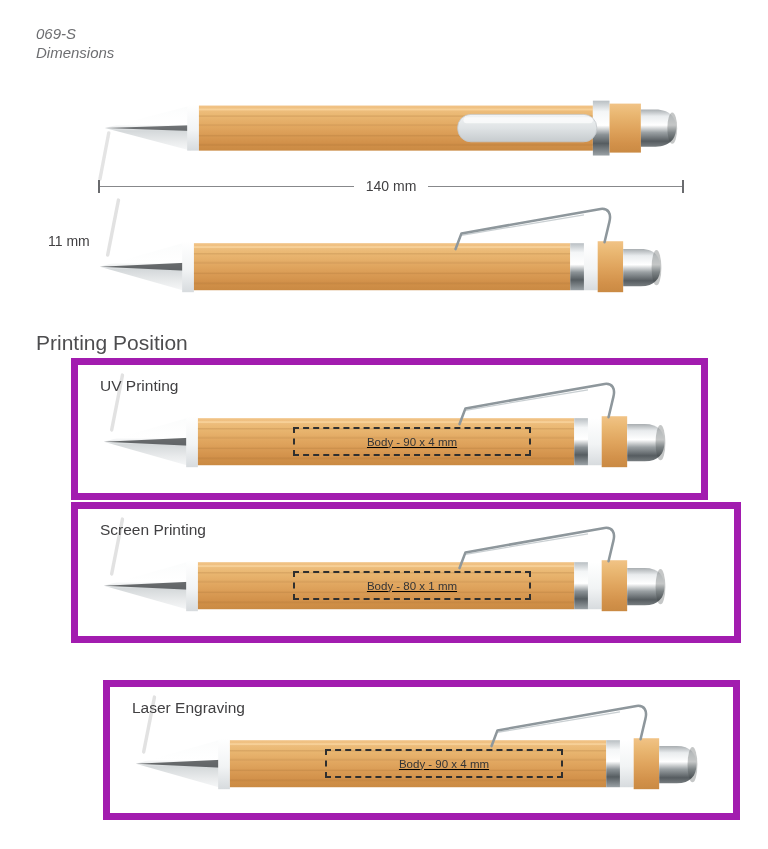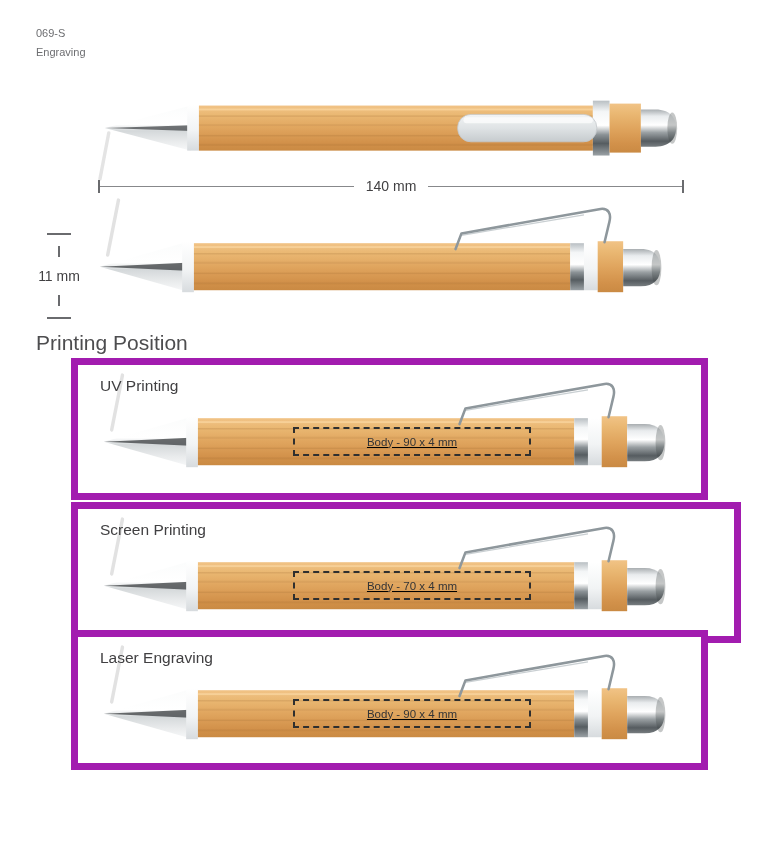--- a/index.html
+++ b/index.html
@@ -1,46 +1,46 @@
 <!DOCTYPE html>
 <html><head>
 <meta charset="utf-8">
 <style>
   html,body{margin:0;padding:0;background:#ffffff;}
   .sheet{
     position:relative;width:768px;height:849px;background:#ffffff;overflow:hidden;
     font-family:"Liberation Sans", sans-serif;
   }
   
-  .header{position:absolute;left:36px;top:24px;color:#6d6e71;font-size:11px;line-height:19px;}
+  .header{position:absolute;left:36px;top:24px;color:#6d6e71;font-size:15px;line-height:19px;font-style:italic;}
   
   .dim-length{position:absolute;left:98px;top:178px;width:586px;display:flex;align-items:center;}
   .tick-v{width:2px;height:13px;background:#6a6b6e;}
   .dim-line{flex:1;height:1px;background:#87888b;}
   .dim-text{padding:0 12px;font-size:14px;color:#414042;white-space:nowrap;}
-  .dim-diameter{position:absolute;left:26px;top:233px;width:66px;display:flex;flex-direction:column;align-items:center;gap:11px;}
+  .dim-diameter{position:absolute;left:26px;top:233px;width:66px;display:flex;flex-direction:row;align-items:flex-end;gap:11px;}
   .tick-h{width:24px;height:2px;background:#6a6b6e;}
   .vline{width:2px;height:11px;background:#6a6b6e;}
   .dia-text{font-size:14px;color:#414042;white-space:nowrap;}
   
   .pen-top{position:absolute;left:97px;top:84px;width:588px;height:98px;}
   .pen-side-dim{position:absolute;left:92px;top:196px;width:588px;height:113px;}
   
   .print-heading{position:absolute;left:36px;top:331px;font-size:21px;color:#4d4d4f;}
   .pbox{position:absolute;left:71px;width:623px;border:7px solid #a21caf;background:#fff;box-sizing:content-box;}
   .pbox .pbox-label{position:absolute;left:22px;top:12px;font-size:15.5px;color:#414042;z-index:3;}
   .pbox .pen-in-box{position:absolute;left:18px;top:6px;width:588px;height:113px;z-index:1;}
   .print-area{
     position:absolute;left:215px;top:62px;width:238px;height:29px;box-sizing:border-box;
     border:2px dashed #2f2f2f;display:flex;align-items:center;justify-content:center;z-index:2;text-decoration:underline;
   }
   .print-area span{font-size:11.5px;color:#333436;}
   #box-uv{top:358px;height:128px;}
   #box-screen{top:502px;height:127px;padding-left:33px;}
-  #box-laser{top:630px;height:126px;}
+  #box-laser{top:680px;height:126px;margin-left:32px;}
 </style>
 </head>
 <body>
 
 <svg width="0" height="0" style="position:absolute" aria-hidden="true">
   <defs>
     <linearGradient id="bambooG" x1="0" y1="0" x2="0" y2="1">
       <stop offset="0" stop-color="#f1c386"></stop>
       <stop offset="0.2" stop-color="#eab873"></stop>
       <stop offset="0.5" stop-color="#e0a55e"></stop>
@@ -119,21 +119,21 @@
       <rect x="368" y="31" width="142" height="28" rx="13.5" fill="url(#flatClipG)" stroke="#c3c7ca" stroke-width="0.8"></rect>
       <rect x="374" y="34" width="132" height="6" rx="3" fill="#ffffff" opacity="0.7"></rect>
     </symbol>
   </defs>
 </svg>
 
 <div class="sheet">
 
   <div class="header">
     <div>069-S</div>
-    <div>Engraving</div>
+    <div>Dimensions</div>
   </div>
 
   <svg class="pen-top" viewBox="0 0 600 100">
     <use href="#penTop"></use>
   </svg>
 
   <div class="dim-length">
     <div class="tick-v"></div>
     <div class="dim-line"></div>
     <div class="dim-text">140 mm</div>
@@ -164,21 +164,21 @@
       <span>Body - 90 x 4 mm</span>
     </div>
   </div>
 
   <div class="pbox" id="box-screen">
     <div class="pbox-label">Screen Printing</div>
     <svg class="pen-in-box" viewBox="0 0 600 115">
       <use href="#penSide"></use>
     </svg>
     <div class="print-area">
-      <span>Body - 70 x 4 mm</span>
+      <span>Body - 80 x 1 mm</span>
     </div>
   </div>
 
   <div class="pbox" id="box-laser">
     <div class="pbox-label">Laser Engraving</div>
     <svg class="pen-in-box" viewBox="0 0 600 115">
       <use href="#penSide"></use>
     </svg>
     <div class="print-area">
       <span>Body - 90 x 4 mm</span>

